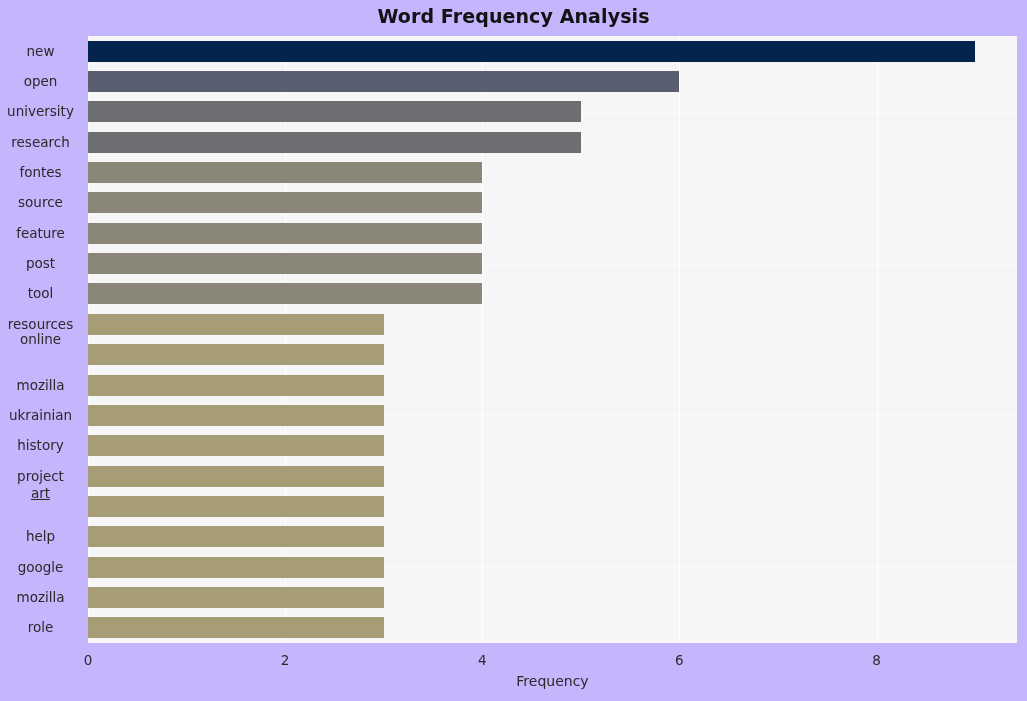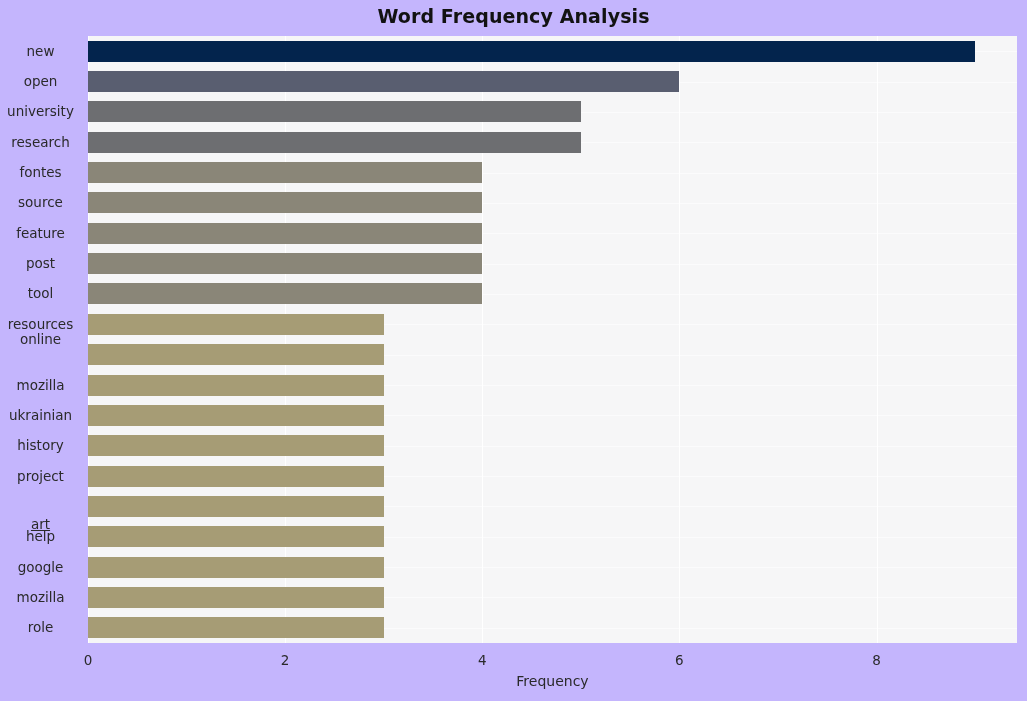--- a/index.html
+++ b/index.html
@@ -170,21 +170,21 @@
       <div class="ylabel" style="top: 156.425px;">source</div>
       <div class="ylabel" style="top: 186.775px;">feature</div>
       <div class="ylabel" style="top: 217.125px; margin-left: 35px;">post</div>
       <div class="ylabel" style="top: 247.475px;">tool</div>
       <div class="ylabel" style="top: 277.825px;">resources</div>
       <div class="ylabel" style="top: 293px;">online</div>
       <div class="ylabel" style="top: 338.525px;">mozilla</div>
       <div class="ylabel" style="top: 368.875px;">ukrainian</div>
       <div class="ylabel" style="top: 399.225px;">history</div>
       <div class="ylabel" style="top: 429.575px;">project</div>
-      <div class="ylabel" style="top: 478px; text-decoration: underline;">art</div>
+      <div class="ylabel" style="top: 447px; text-decoration: underline;">art</div>
       <div class="ylabel" style="top: 490.275px;">help</div>
       <div class="ylabel" style="top: 520.625px; margin-left: 24px;">google</div>
       <div class="ylabel" style="top: 550.975px;">mozilla</div>
       <div class="ylabel" style="top: 581.325px;">role</div>
     </div>
 
   <div id="x-axis">
       <div class="xtick" style="left: 88px;">0</div>
       <div class="xtick" style="left: 285.135px;">2</div>
       <div class="xtick" style="left: 482.271px;">4</div>

